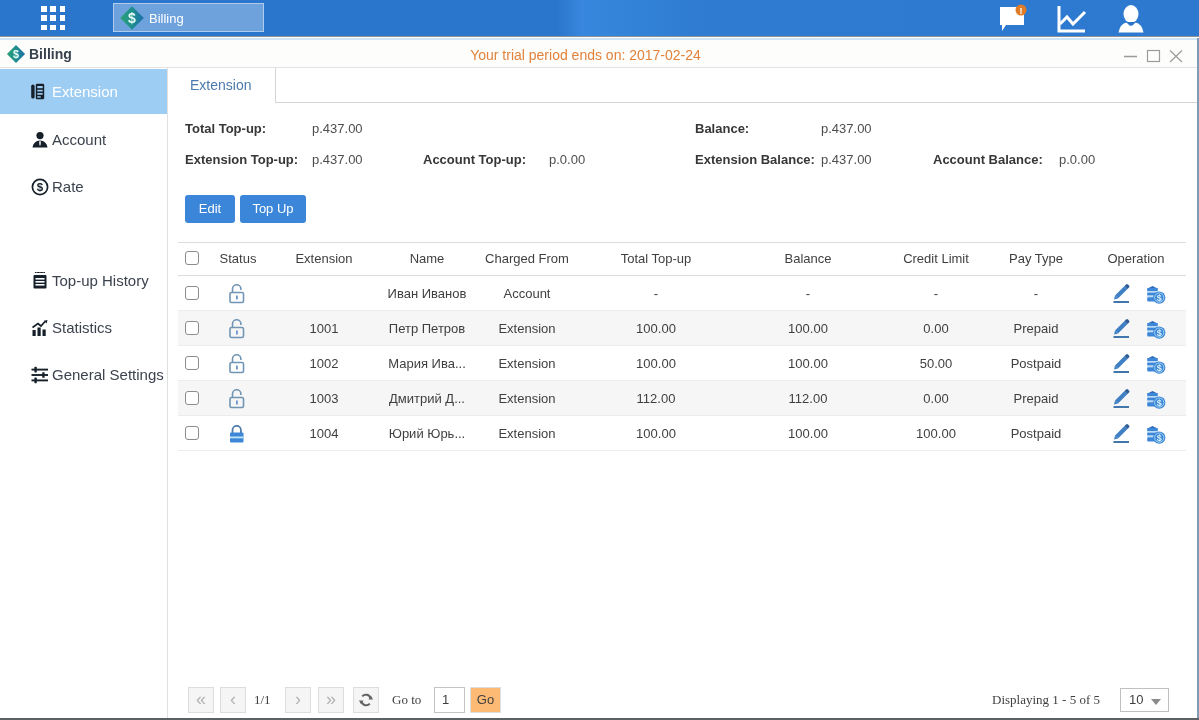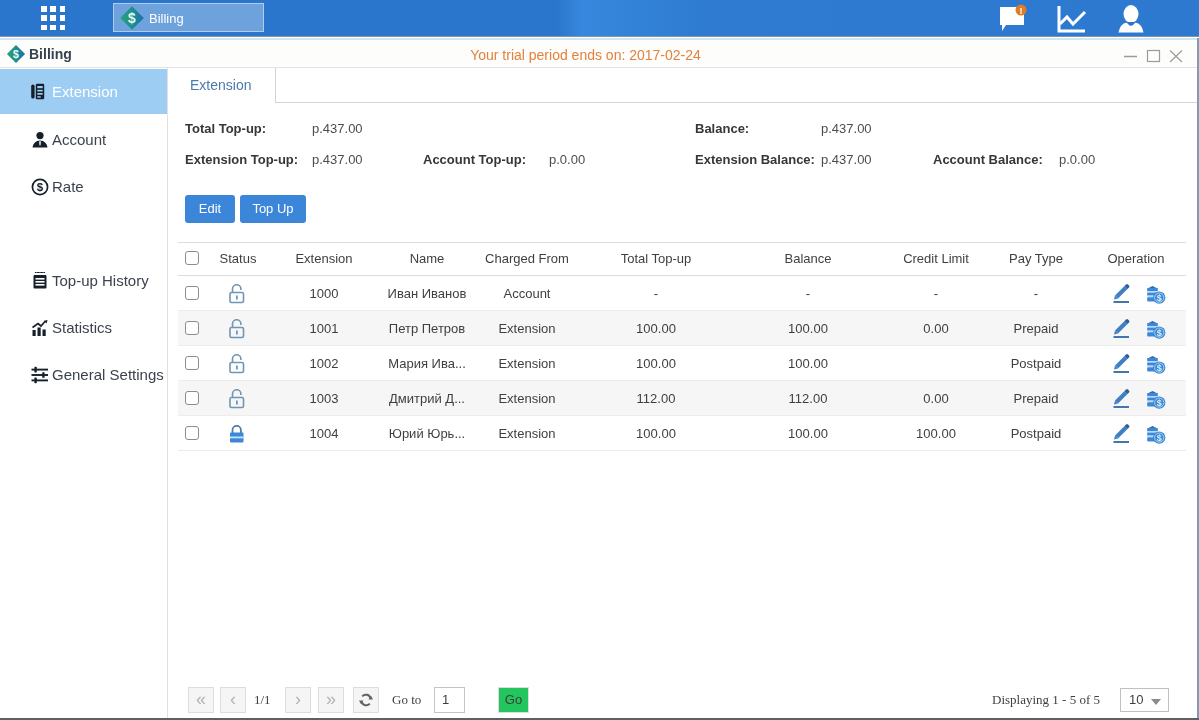--- a/index.html
+++ b/index.html
@@ -45,21 +45,21 @@
 .row { position:absolute; left:178px; width:1008px; height:35px; border-bottom:1px solid #ececec; }
 .row.alt { background:#f6f6f6; }
 .cell { position:absolute; top:0; height:35px; line-height:35px; font-size:13px; color:#3f3f3f; text-align:center; white-space:nowrap; overflow:hidden; }
 .cb { position:absolute; width:14px; height:14px; border:1px solid #8c8c8c; border-radius:3px; background:#fff; }
 
 #pagebar { position:absolute; left:168px; top:682px; width:1029px; height:36px; background:#fff; }
 .pbtn { position:absolute; top:687px; width:26px; height:26px; background:#f5f5f5; border:1px solid #ddd; color:#b3b3b3;
   text-align:center; line-height:23px; font-size:18px; }
 .ptxt { position:absolute; top:687px; height:26px; line-height:26px; font-size:13px; color:#3f3f3f;font-family:Liberation Serif, serif; }
 #goto-input { position:absolute; left:434px; top:687px; width:31px; height:26px; border:1px solid #c4c4c4; background:#fff; font-size:13px; line-height:24px; padding-left:7px; color:#3f3f3f; }
-#gobtn { position:absolute; left:470px; top:687px; width:31px; height:26px; background:#22c55e; border:1px solid #ddd; color:#3f3f3f; font-size:13px; text-align:center; line-height:24px;margin-left:28px; }
+#gobtn { position:absolute; left:470px; top:687px; width:31px; height:26px; background:#fdba74; border:1px solid #ddd; color:#3f3f3f; font-size:13px; text-align:center; line-height:24px; }
 #pgsize { position:absolute; left:1120px; top:688px; width:49px; height:24px; border:1px solid #c0c0c0; background:#fff; }
 #pgsize .n { position:absolute; left:8px; top:3px; font-size:13px; color:#3f3f3f; }
 #pgsize .tri { position:absolute; right:7px; top:10px; width:0; height:0; border-left:5px solid transparent; border-right:5px solid transparent; border-top:6px solid #8a8a8a; }
 
 #rightedge { position:absolute; right:0; top:38px; width:2px; height:682px; background:#7e9cb4; }
 #botedge { position:absolute; left:0; top:718px; width:1199px; height:2px; background:#5c6163; }
 </style>
 </head>
 <body>
 <div id="topbar">
@@ -232,21 +232,20 @@
 <div class="hdr" style="left:1086px;width:100px">Operation</div>
 <div id="hdr-botline"></div>
 
 <div class="row" style="top:276px" id="r0">
     <div class="cb" style="left:7px;top:10px"></div>
     <svg width="20" height="22" viewBox="0 0 20 22" style="position:absolute;left:49px;top:7px">
       <rect x="3" y="9.5" width="13.5" height="10" rx="1.5" fill="none" stroke="#7195b5" stroke-width="1.6"></rect>
       <path d="M5.5 9 V6 a4.2 4.2 0 0 1 8.4 0 V7" fill="none" stroke="#7195b5" stroke-width="1.6"></path>
       <rect x="9" y="12.5" width="1.8" height="4" fill="#6f94c9"></rect>
     </svg>
-    <div class="cell" style="left:88px;width:116px">1000</div>
     <div class="cell" style="left:204px;width:90px">Иван Иванов</div>
     <div class="cell" style="left:294px;width:110px">Account</div>
     <div class="cell" style="left:404px;width:148px">-</div>
     <div class="cell" style="left:552px;width:156px">-</div>
     <div class="cell" style="left:708px;width:100px">-</div>
     <div class="cell" style="left:808px;width:100px">-</div>
     <div style="position:absolute;left:932px;top:6px"><svg width="22" height="22" viewBox="0 0 22 22">
         <path d="M5 13.5 L14.5 4 L17.5 7 L8 16.5 z" fill="#3f80c4"></path>
         <path d="M14.5 4 l1.5 -1.5 a1.4 1.4 0 0 1 2 0 l1 1 a1.4 1.4 0 0 1 0 2 L17.5 7 z" fill="#2f5e96"></path>
         <path d="M5 13.5 L8 16.5 L4 17.5 z" fill="#3f80c4"></path>
@@ -301,20 +300,21 @@
     <svg width="20" height="22" viewBox="0 0 20 22" style="position:absolute;left:49px;top:7px">
       <rect x="3" y="9.5" width="13.5" height="10" rx="1.5" fill="none" stroke="#7195b5" stroke-width="1.6"></rect>
       <path d="M5.5 9 V6 a4.2 4.2 0 0 1 8.4 0 V7" fill="none" stroke="#7195b5" stroke-width="1.6"></path>
       <rect x="9" y="12.5" width="1.8" height="4" fill="#6f94c9"></rect>
     </svg>
     <div class="cell" style="left:88px;width:116px">1002</div>
     <div class="cell" style="left:204px;width:90px">Мария Ива...</div>
     <div class="cell" style="left:294px;width:110px">Extension</div>
     <div class="cell" style="left:404px;width:148px">100.00</div>
     <div class="cell" style="left:552px;width:156px">100.00</div>
+    <div class="cell" style="left:708px;width:100px">50.00</div>
     <div class="cell" style="left:808px;width:100px">Postpaid</div>
     <div style="position:absolute;left:932px;top:6px"><svg width="22" height="22" viewBox="0 0 22 22">
         <path d="M5 13.5 L14.5 4 L17.5 7 L8 16.5 z" fill="#3f80c4"></path>
         <path d="M14.5 4 l1.5 -1.5 a1.4 1.4 0 0 1 2 0 l1 1 a1.4 1.4 0 0 1 0 2 L17.5 7 z" fill="#2f5e96"></path>
         <path d="M5 13.5 L8 16.5 L4 17.5 z" fill="#3f80c4"></path>
         <rect x="3.5" y="19" width="15.5" height="2" fill="#4277ad"></rect>
       </svg></div>
     <div style="position:absolute;left:968px;top:9px"><svg width="20" height="20" viewBox="0 0 20 20">
         <path d="M2 3.2 L6.5 1 L11 3.2 z" fill="#2e6db5"></path>
         <rect x="1.2" y="3" width="10.6" height="3" fill="#3e86d8"></rect>

